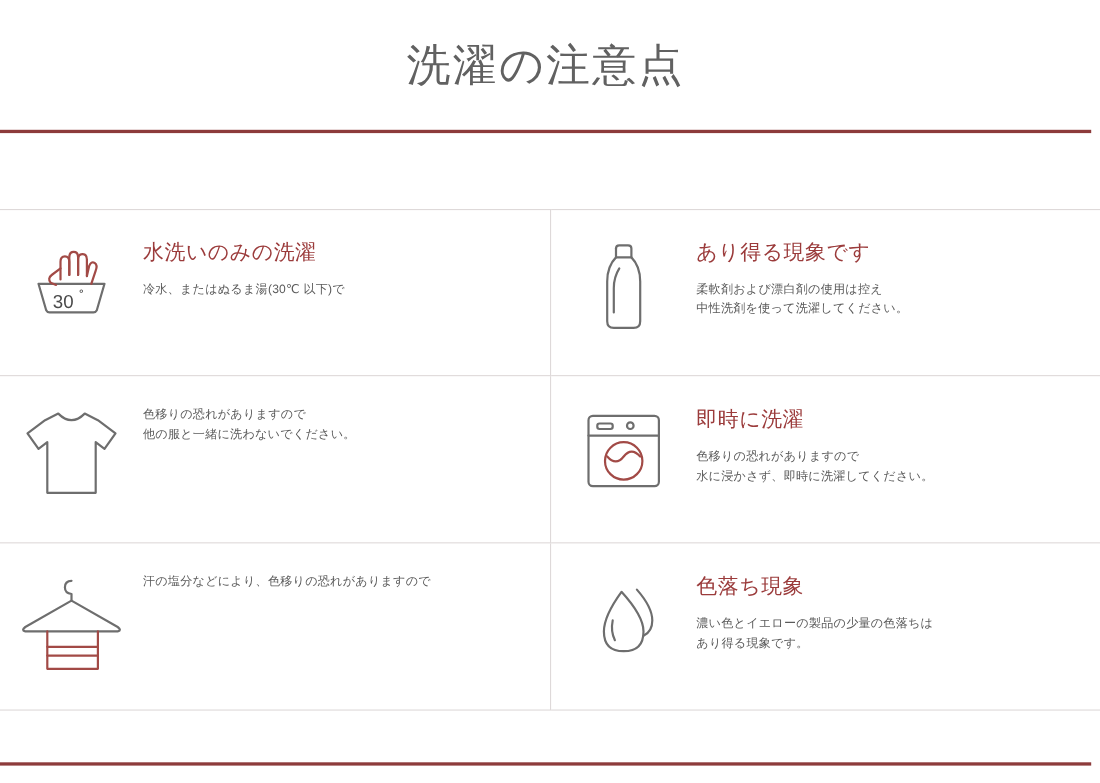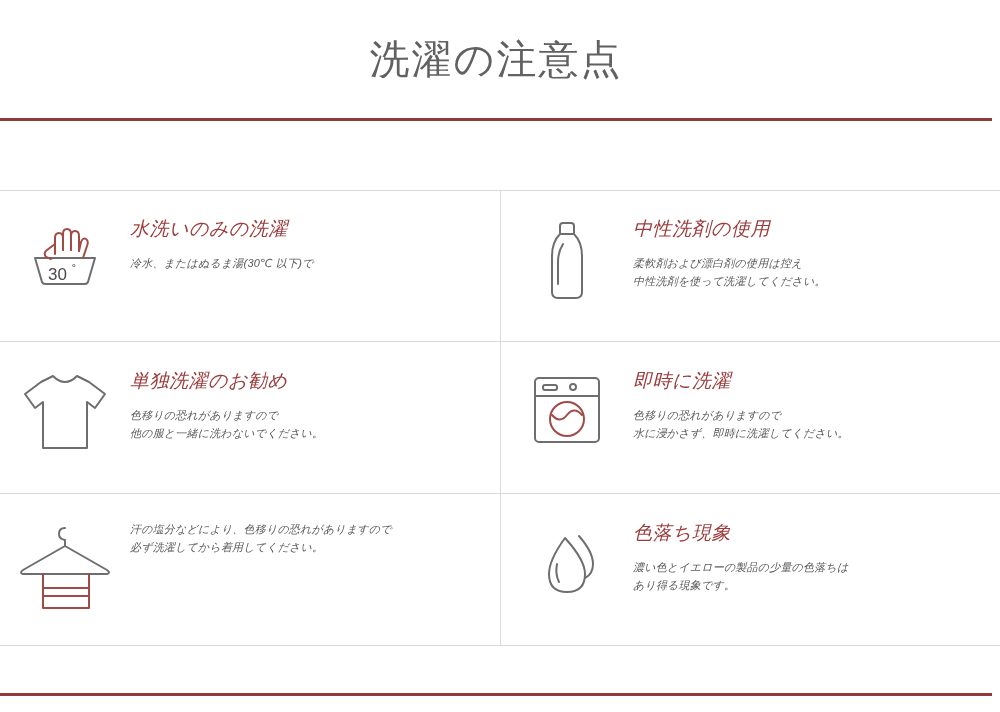--- a/index.html
+++ b/index.html
@@ -95,21 +95,20 @@
     align-items: flex-start;
     justify-content: center;
     padding-top: 2px;
   }
   .col-right .icon-wrap {
     width: 132px;
     min-width: 132px;
   }
   .text-wrap {
     padding-top: 0px;
-    font-style: italic;
   }
   .item-title {
     color: #9b3b3b;
     font-size: 19px;
     margin: 0 0 12px 0;
     font-weight: 400;
     letter-spacing: 0.5px;
   }
   .item-line {
     font-size: 11px;
@@ -177,34 +176,33 @@
     <div class="cell row1 col-right">
       <div class="icon-wrap">
         <svg width="70" height="90" viewBox="0 0 70 90">
           <path class="stroke" d="M28 8 Q28 5 31 5 L39 5 Q42 5 42 8 L42 16"></path>
           <path class="stroke" d="M28 16 L42 16 Q50 24 50 38 L50 74 Q50 80 44 80 L26 80 Q20 80 20 74 L20 38 Q20 24 28 16 Z"></path>
           <path class="stroke" d="M31 26 Q26 34 26 44 L26 66"></path>
           <path class="stroke" d="M28 16 L28 8"></path>
         </svg>
       </div>
       <div class="text-wrap">
-        <p class="item-title">中性洗剤の使用</p>
+        <p class="item-title">あり得る現象です</p>
         <div class="item-line">柔軟剤および漂白剤の使用は控え</div>
         <div class="item-line">中性洗剤を使って洗濯してください。</div>
       </div>
     </div>
 
     <div class="cell col-left">
       <div class="icon-wrap">
         <svg width="92" height="86" viewBox="0 0 92 86">
           <path class="stroke" d="M34 6 L22 12 L6 24 L16 38 L24 32 L24 78 L68 78 L68 32 L76 38 L86 24 L70 12 L58 6 Q46 18 34 6 Z"></path>
         </svg>
       </div>
       <div class="text-wrap">
-        <p class="item-title">単独洗濯のお勧め</p>
         <div class="item-line">色移りの恐れがありますので</div>
         <div class="item-line">他の服と一緒に洗わないでください。</div>
       </div>
     </div>
 
     <div class="cell col-right">
       <div class="icon-wrap">
         <svg width="80" height="80" viewBox="0 0 80 80">
           <rect class="stroke" x="8" y="8" width="64" height="64" rx="4"></rect>
           <line class="stroke" x1="8" y1="26" x2="72" y2="26"></line>
@@ -226,21 +224,20 @@
         <svg width="104" height="92" viewBox="0 0 104 92">
           <path class="stroke" d="M52 6 Q46 6 46 12 Q46 17 52 18 L52 24"></path>
           <path class="stroke" d="M52 24 L10 48 Q6 51 10 52 L94 52 Q98 51 94 48 Z"></path>
           <path class="stroke-red" d="M30 52 L30 86 L76 86 L76 52"></path>
           <line class="stroke-red" x1="30" y1="66" x2="76" y2="66"></line>
           <line class="stroke-red" x1="30" y1="74" x2="76" y2="74"></line>
         </svg>
       </div>
       <div class="text-wrap">
         <div class="item-line">汗の塩分などにより、色移りの恐れがありますので</div>
-        <div class="item-line">必ず洗濯してから着用してください。</div>
       </div>
     </div>
 
     <div class="cell col-right">
       <div class="icon-wrap">
         <svg width="80" height="84" viewBox="0 0 80 84">
           <path class="stroke" d="M38 16 Q58 38 58 52 Q58 70 40 70 Q22 70 22 52 Q22 38 38 16 Z"></path>
           <path class="stroke" d="M52 14 Q66 30 66 42 Q66 52 58 56"></path>
           <path class="stroke" d="M30 42 Q28 52 32 60"></path>
         </svg>

